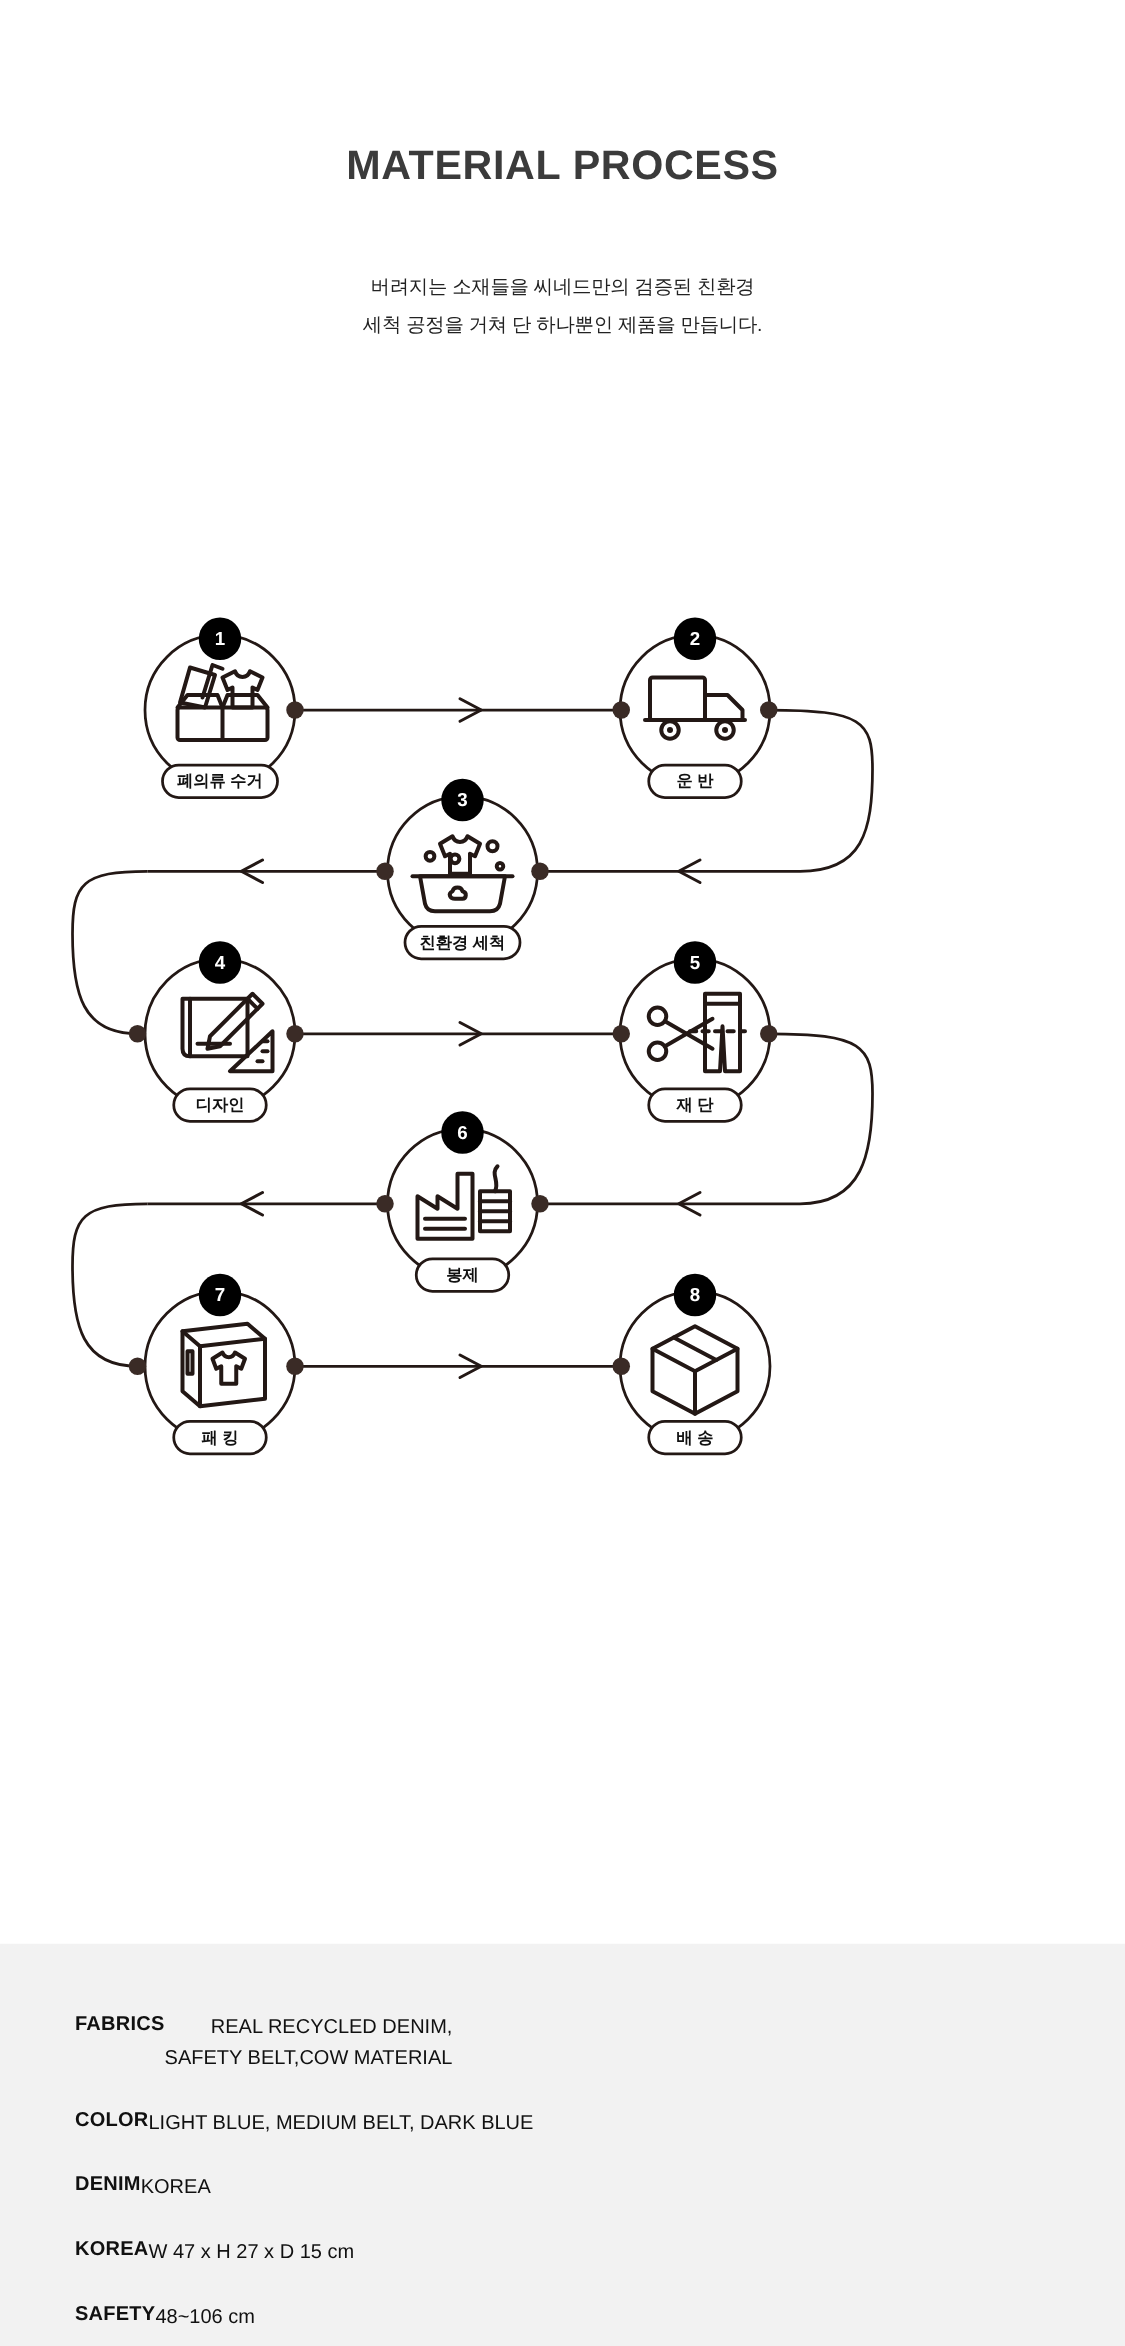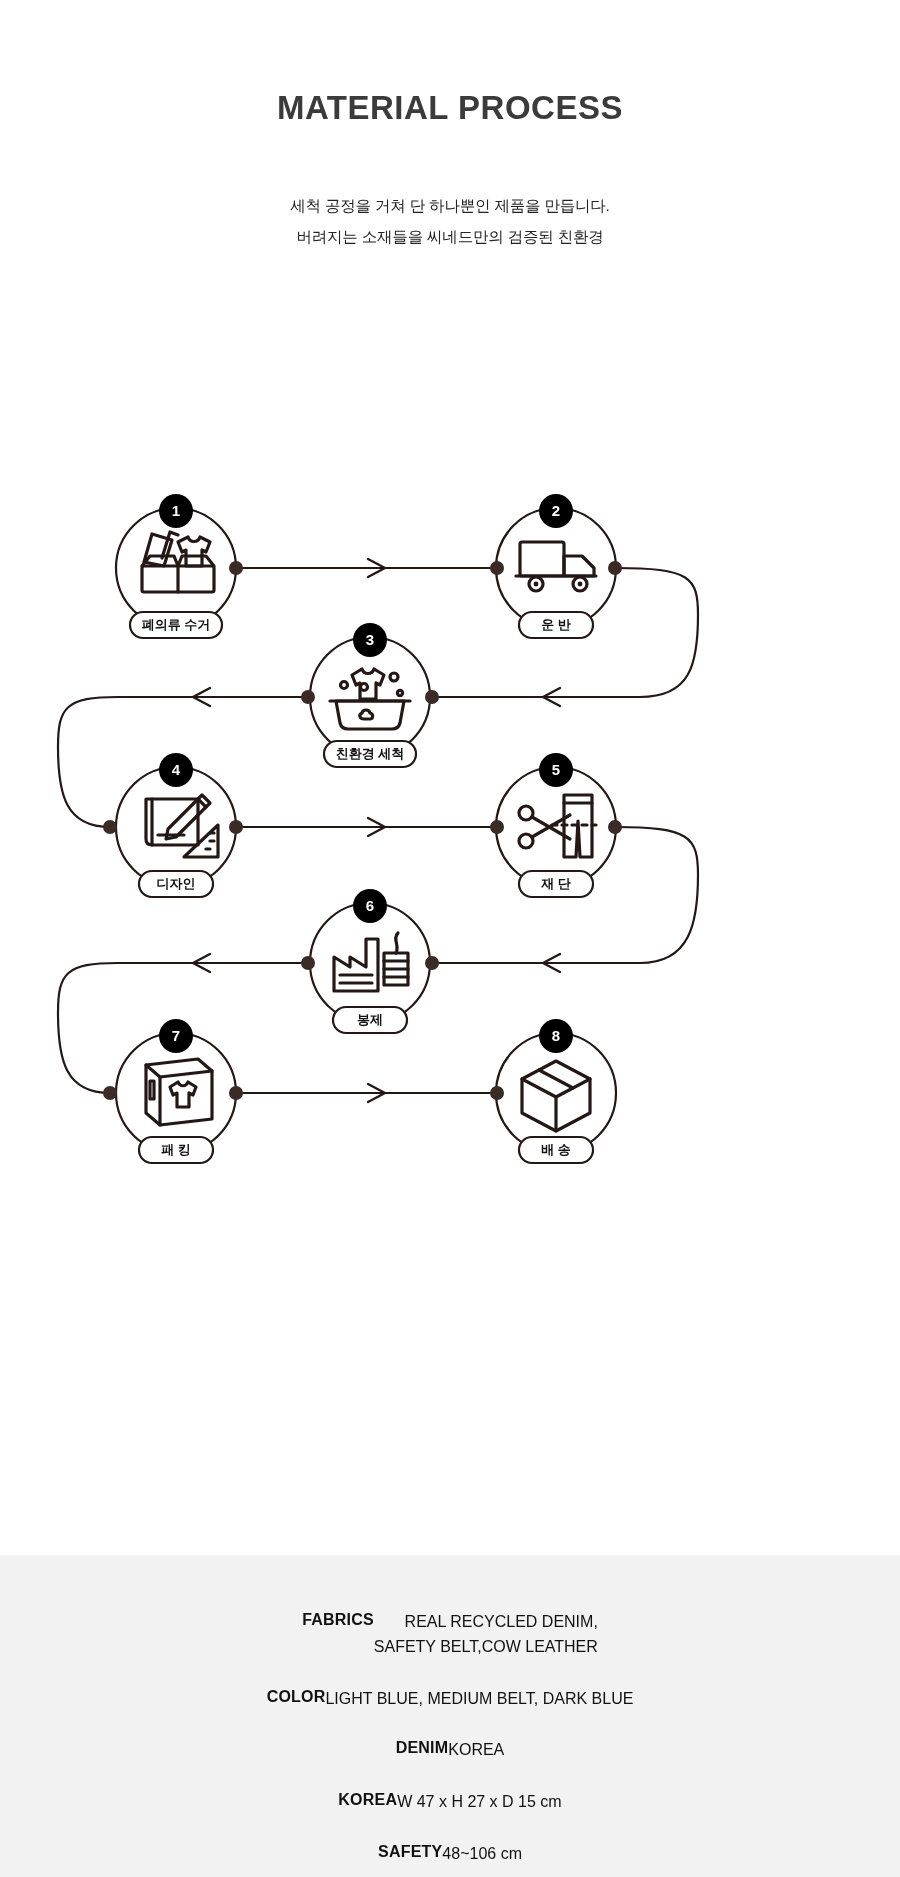--- a/index.html
+++ b/index.html
@@ -8,21 +8,21 @@
     width: 900px; height: 1877px;
     background: #ffffff;
     font-family: "Liberation Sans", "DejaVu Sans", sans-serif;
     color: #111111;
     overflow: hidden;
     position: relative;
   }
   .page { width: 900px; height: 1877px; position: relative; }
 
   
-  .header { padding-top: 88px; text-align: center; }
+  .header { padding-top: 112px; text-align: center; }
   .title {
     font-size: 33px;
     font-weight: bold;
     letter-spacing: 0.5px;
     color: #3b3b3b;
     line-height: 1.2;
   }
   .subtitle {
     margin-top: 62px;
     font-size: 15.5px;
@@ -43,21 +43,21 @@
   
   .spec {
     position: absolute;
     left: 0; top: 1555px;
     width: 900px; height: 322px;
     background: #f2f2f2;
     padding: 55px 60px 0 60px;
   }
   .spec-row {
     display: flex;
-    justify-content: center;
+    justify-content: flex-start;
     align-items: flex-start;
     margin-bottom: 27px;
   }
   .spec-label {
     font-size: 16px;
     font-weight: bold;
     letter-spacing: 0.2px;
     color: #111111;
     white-space: nowrap;
     padding-top: 1px;
@@ -72,22 +72,22 @@
   }
 </style>
 </head>
 <body>
 
 <div class="page">
 
   <div class="header">
     <div class="title">MATERIAL PROCESS</div>
     <div class="subtitle">
+      <div>버려지는 소재들을 씨네드만의 검증된 친환경</div>
       <div>세척 공정을 거쳐 단 하나뿐인 제품을 만듭니다.</div>
-      <div>버려지는 소재들을 씨네드만의 검증된 친환경</div>
     </div>
   </div>
 
   <div class="diagram-wrap">
     <svg class="diagram" width="900" height="760" viewBox="0 0 900 760" xmlns="http://www.w3.org/2000/svg">
       <defs>
         <style>
           .ln   { fill:none; stroke:#231815; stroke-width:2.2; }
           .ring { fill:#ffffff; stroke:#231815; stroke-width:2.2; }
           .ico  { fill:none; stroke:#231815; stroke-width:3.2; stroke-linecap:round; stroke-linejoin:round; }
@@ -291,21 +291,21 @@
         <text class="plbl" x="556" y="699">배 송</text>
       </g>
 
     </svg>
   </div>
 
   <div class="spec">
     <div class="spec-row">
       <div class="spec-label">FABRICS</div>
       <div class="spec-value">REAL RECYCLED DENIM,
-SAFETY BELT,COW LEATHER</div>
+SAFETY BELT,COW MATERIAL</div>
     </div>
     <div class="spec-row">
       <div class="spec-label">COLOR</div>
       <div class="spec-value">LIGHT BLUE, MEDIUM BELT, DARK BLUE</div>
     </div>
     <div class="spec-row">
       <div class="spec-label">DENIM</div>
       <div class="spec-value">KOREA</div>
     </div>
     <div class="spec-row">

